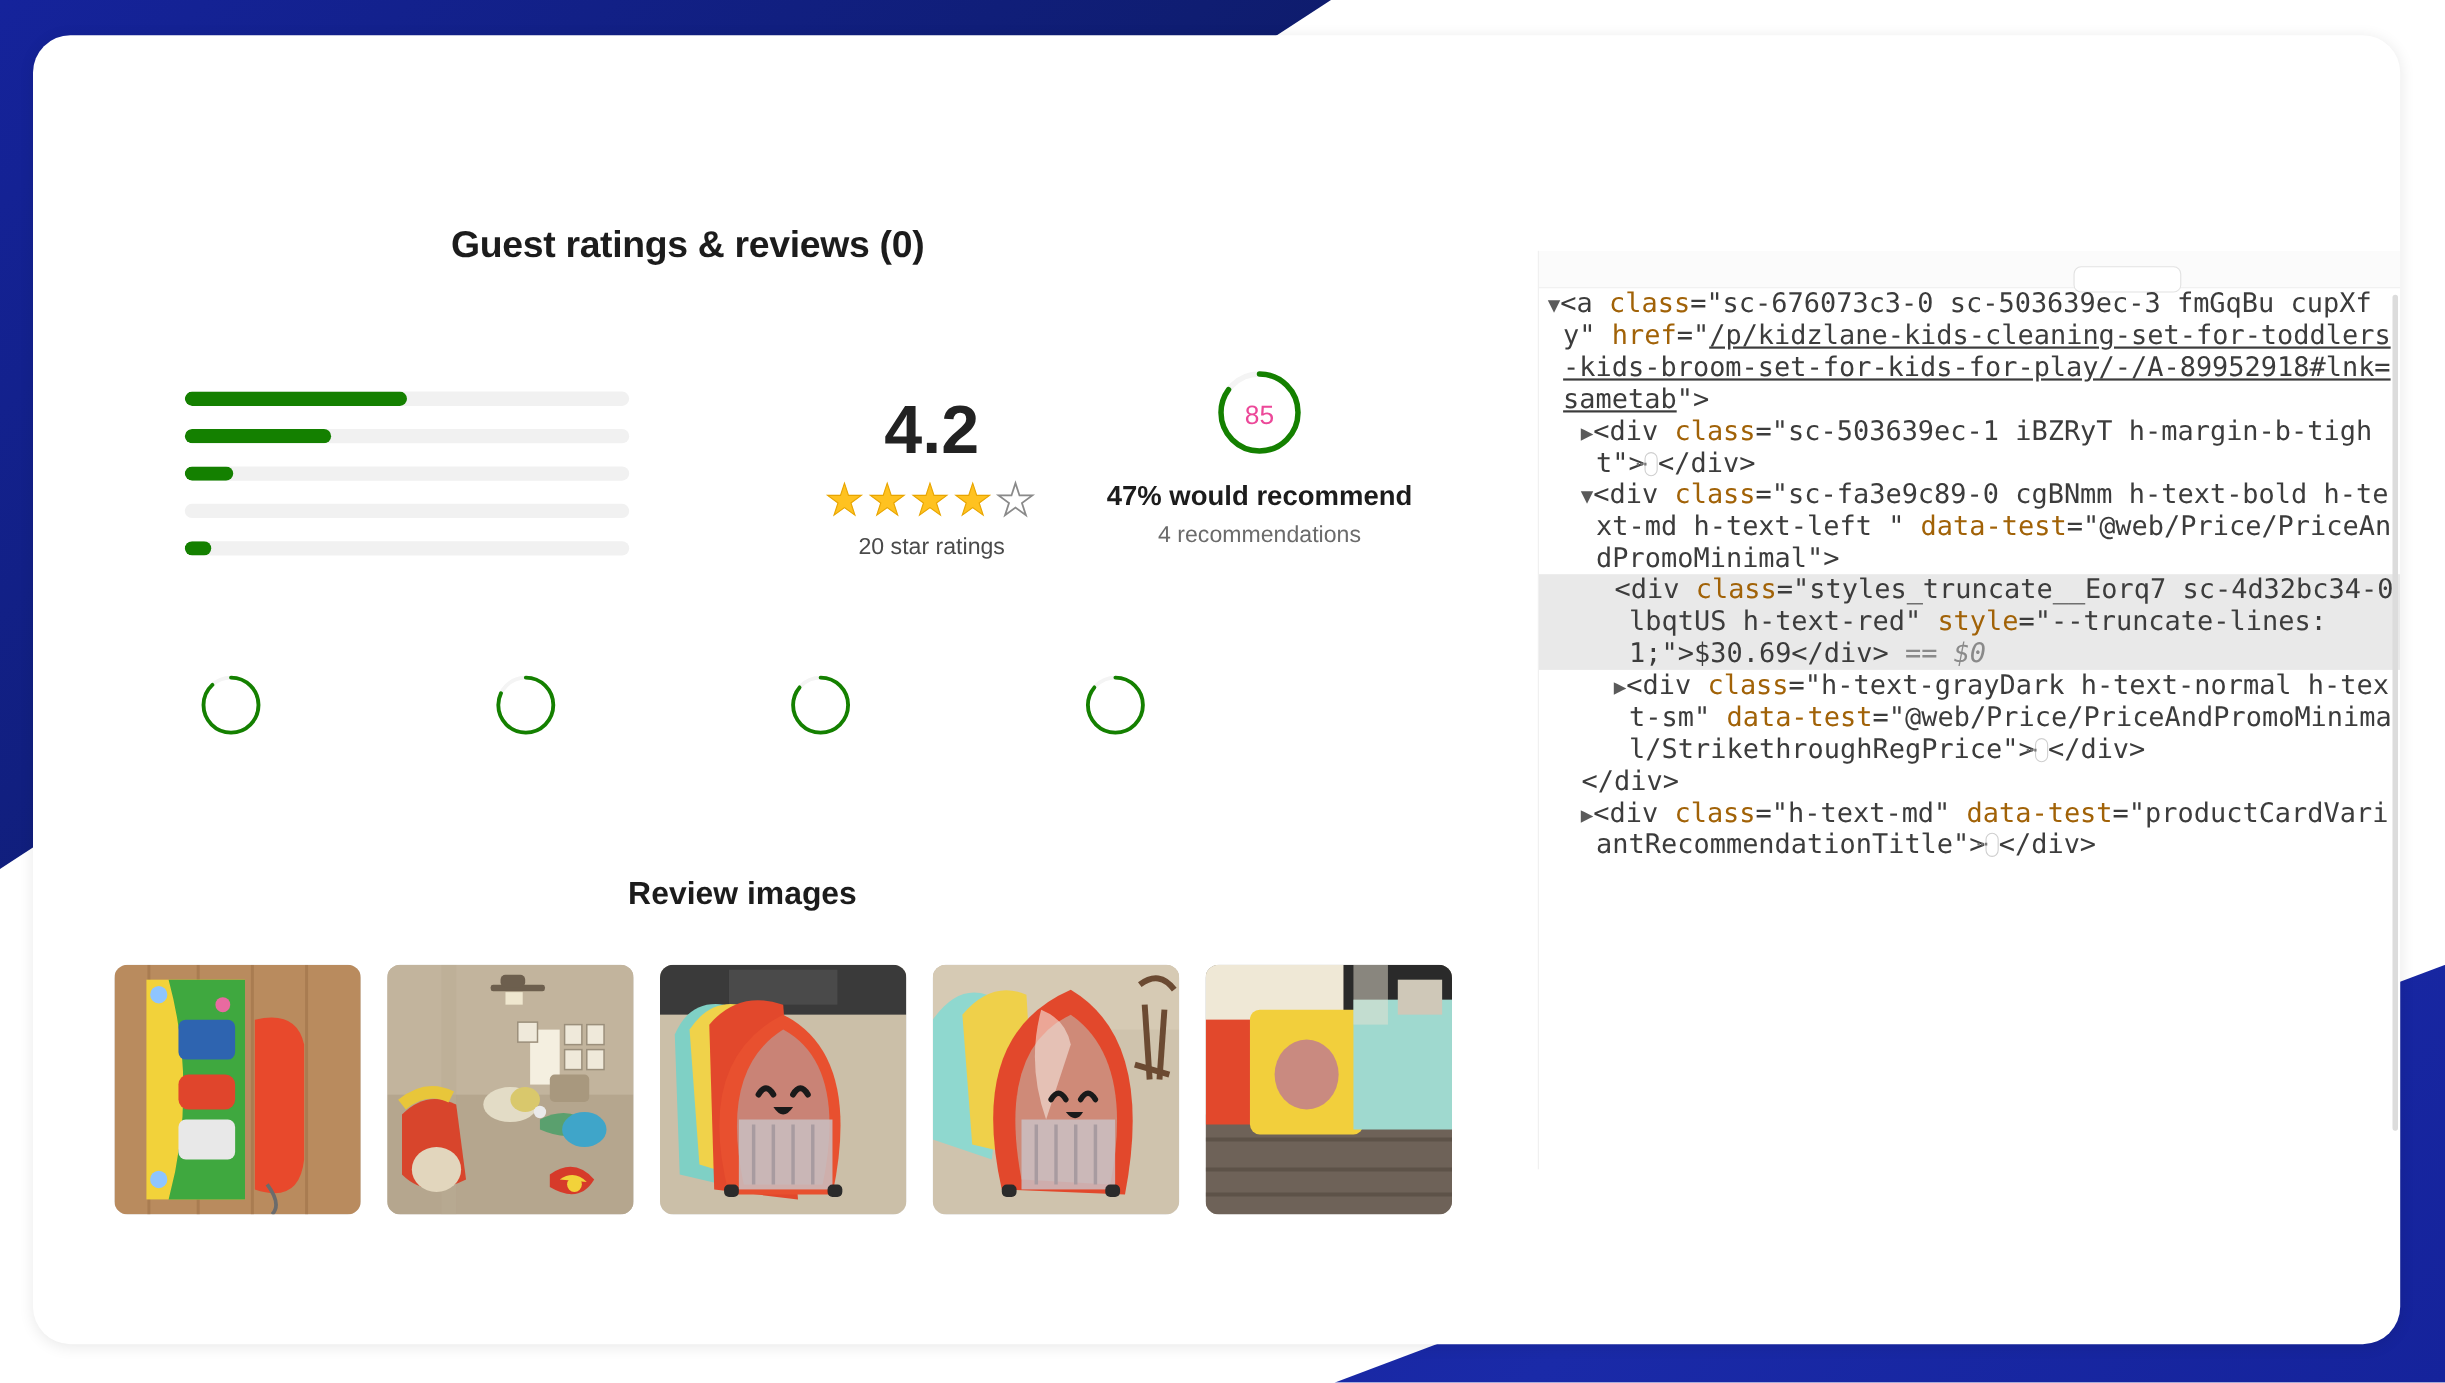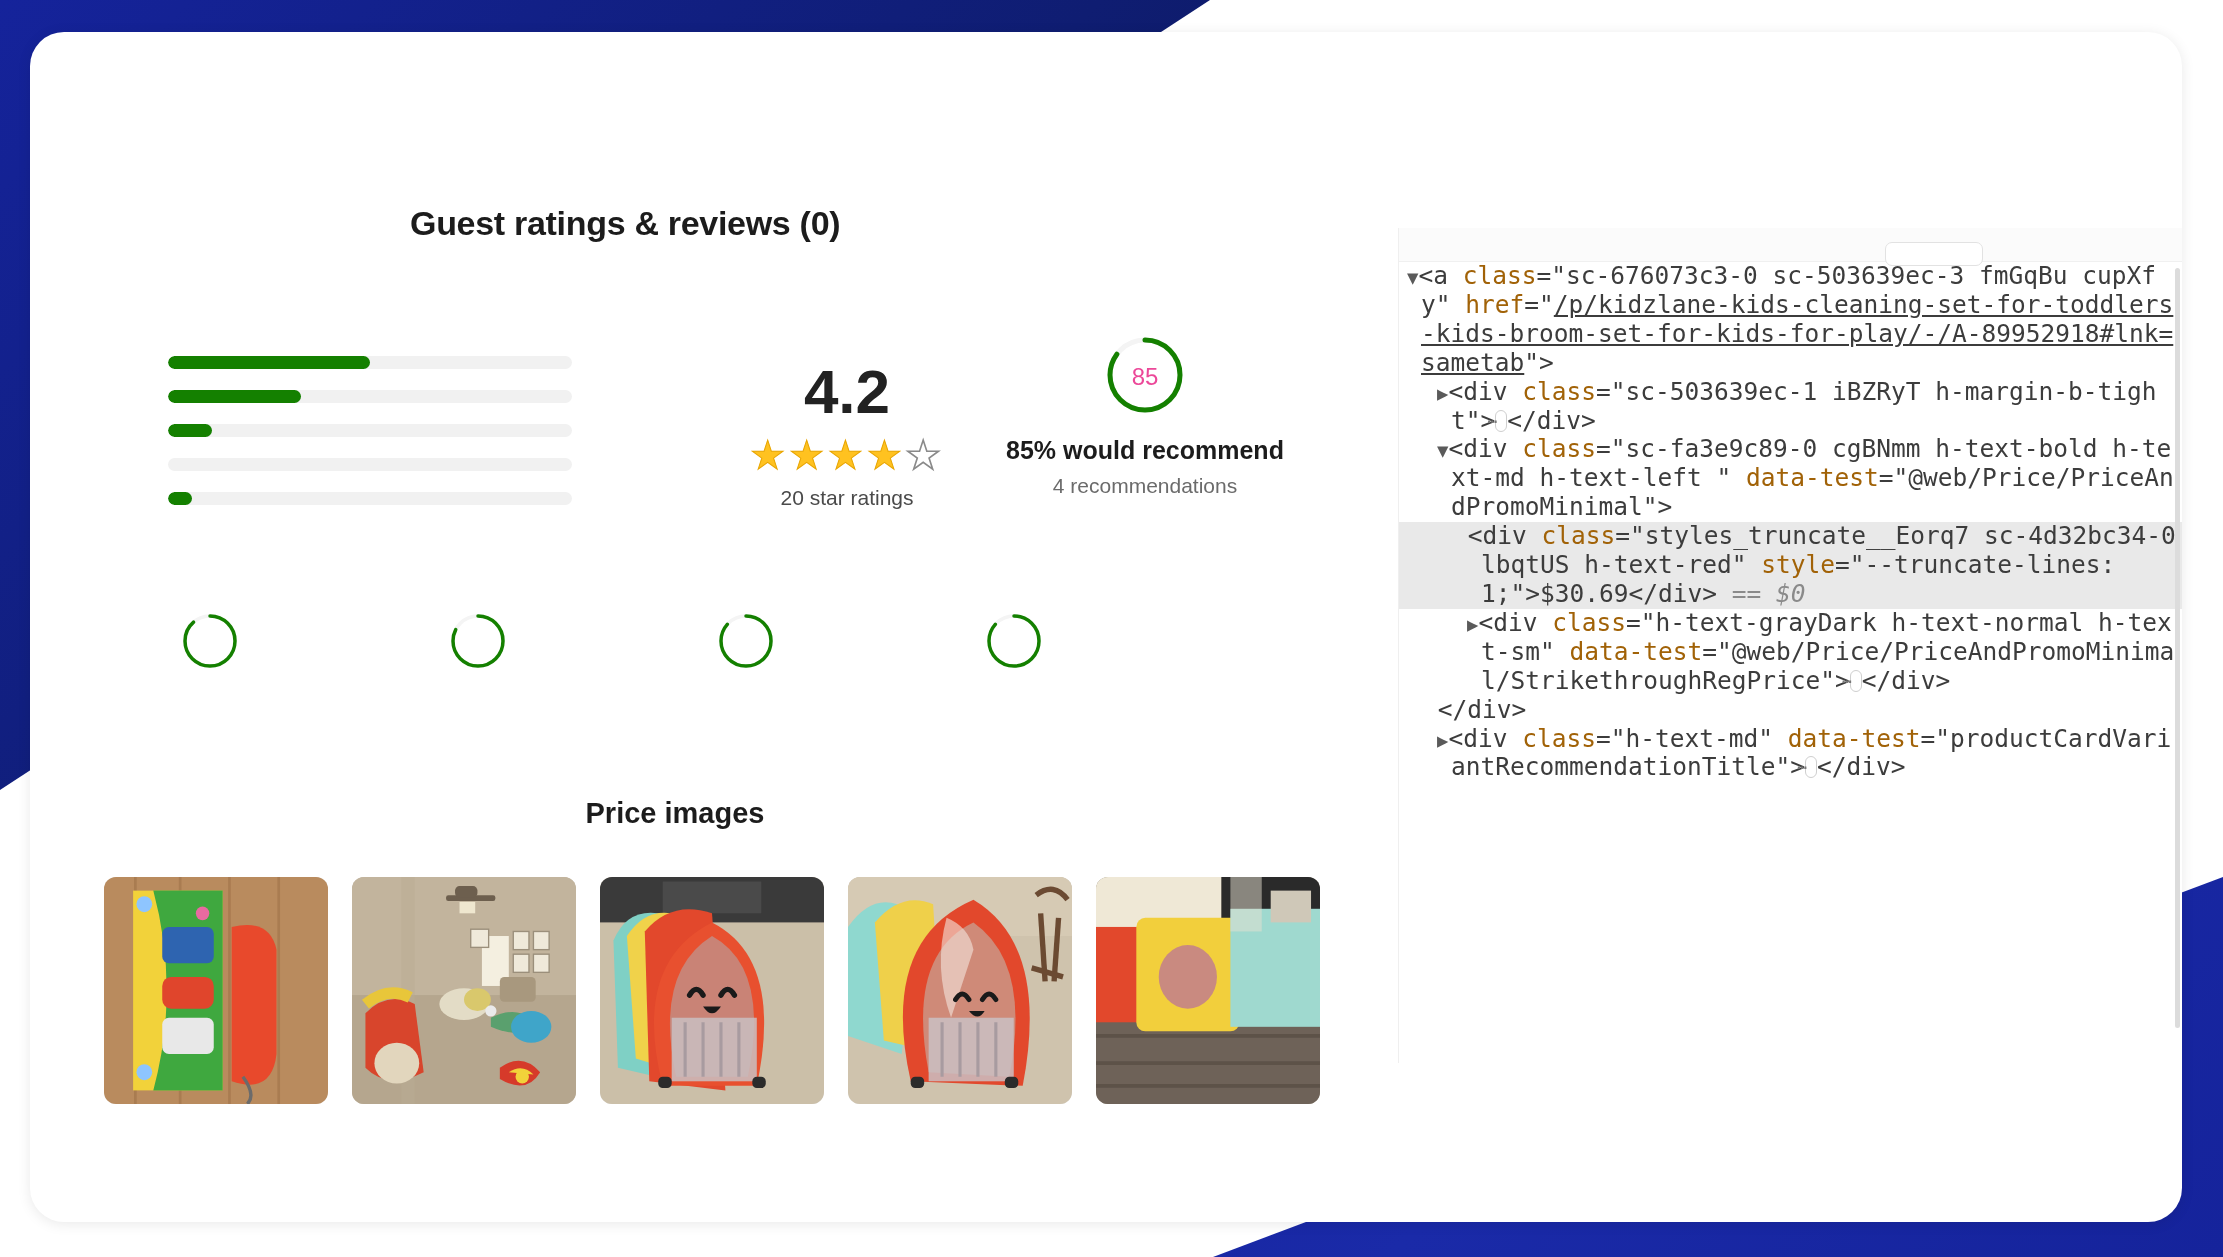--- a/index.html
+++ b/index.html
@@ -200,21 +200,21 @@
     </div>
 
     <div id="recommend">
       <span class="ring">
         <svg width="86" height="86" viewBox="0 0 86 86">
           <circle cx="43" cy="43" r="35" fill="none" stroke="#f4f4f4" stroke-width="5"></circle>
           <circle id="rec-arc" cx="43" cy="43" r="35" fill="none" stroke="#148000" stroke-width="5" stroke-linecap="round" transform="rotate(-90 43 43)" stroke-dasharray="186.92476288859268 219.9114857512855"></circle>
         </svg>
         <span class="ring-num">85</span>
       </span>
-      <div id="recommend-main">85% would recommend</div>
+      <div id="recommend-main">47% would recommend</div>
       <div id="recommend-sub">4 recommendations</div>
     </div>
 
     <div id="subratings">
         <div class="sub-item">
           <span class="sub-ring"><svg width="60" height="60" viewBox="0 0 60 60">
               <circle cx="30" cy="30" r="25" fill="none" stroke="#f4f4f4" stroke-width="3.5"></circle>
               <circle cx="30" cy="30" r="25" fill="none" stroke="#148000" stroke-width="3.5" stroke-linecap="round" transform="rotate(-90 30 30)" stroke-dasharray="138.2300767579509 157.07963267948966"></circle>
             </svg><span class="ring-num"></span></span>
           <span class="sub-text">
@@ -247,21 +247,21 @@
               <circle cx="30" cy="30" r="25" fill="none" stroke="#f4f4f4" stroke-width="3.5"></circle>
               <circle cx="30" cy="30" r="25" fill="none" stroke="#148000" stroke-width="3.5" stroke-linecap="round" transform="rotate(-90 30 30)" stroke-dasharray="135.0884841043611 157.07963267948966"></circle>
             </svg><span class="ring-num"></span></span>
           <span class="sub-text">
             <div class="sub-name"></div>
             <div class="sub-out"></div>
           </span>
         </div>
       </div>
 
-    <div id="review-images-title">Price images</div>
+    <div id="review-images-title">Review images</div>
     <div id="thumbs">
         <div class="thumb" aria-label="play tunnel package box on wood floor">
           <svg viewBox="0 0 100 100" preserveAspectRatio="none">
             <rect width="100" height="100" fill="#b98b5e"></rect>
             <g stroke="#a97c51" stroke-width="1.2">
               <line x1="14" y1="0" x2="14" y2="100"></line>
               <line x1="34" y1="0" x2="34" y2="100"></line>
               <line x1="56" y1="0" x2="56" y2="100"></line>
               <line x1="78" y1="0" x2="78" y2="100"></line>
             </g>

